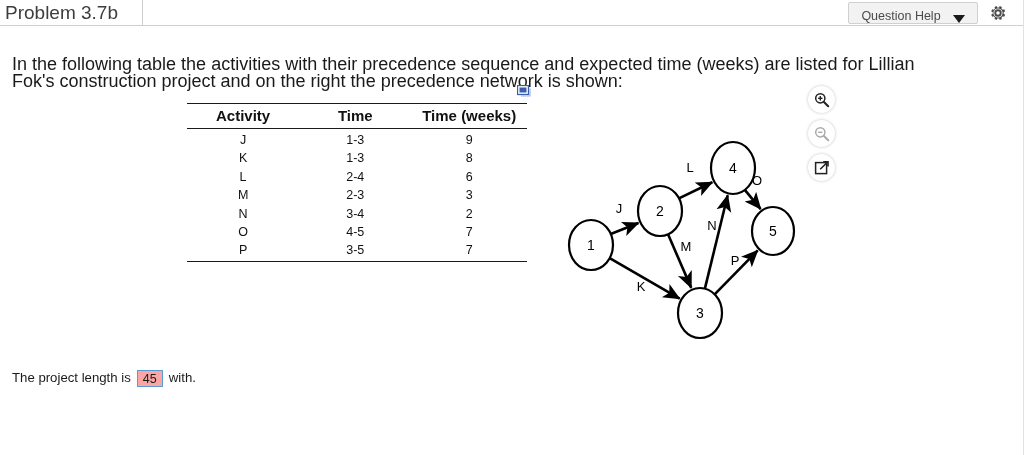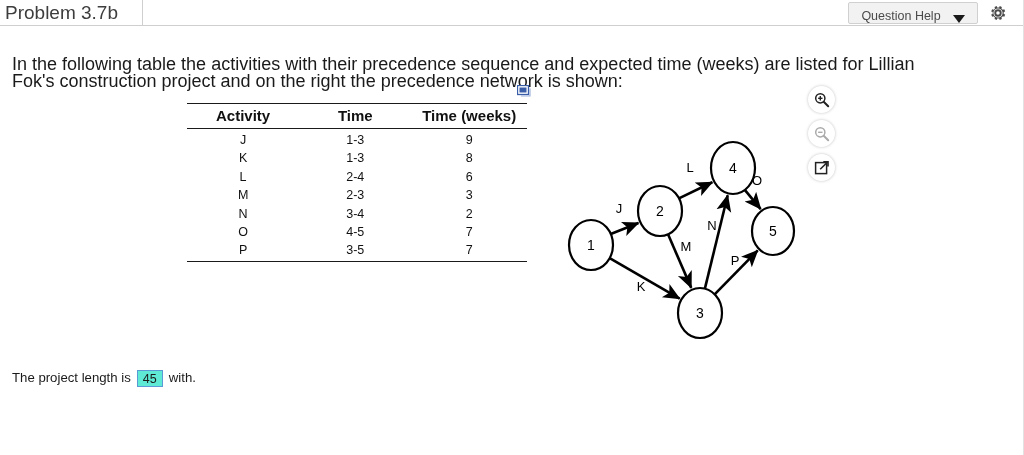--- a/index.html
+++ b/index.html
@@ -175,21 +175,21 @@
     color: #1a1a1a;
     display: flex;
     align-items: flex-start;
     gap: 6px;
   }
   .answer-box {
     width: 26px;
     height: 17px;
     box-sizing: border-box;
     border: 1px solid #5b9bd5;
-    background: #5eead4;
+    background: #fca5a5;
     font-size: 12.5px;
     font-family: "Liberation Sans", sans-serif;
     text-align: center;
     color: #1a1a1a;
     padding: 0;
     line-height: 15px;
   }
 
   .right-edge {
     position: absolute;

